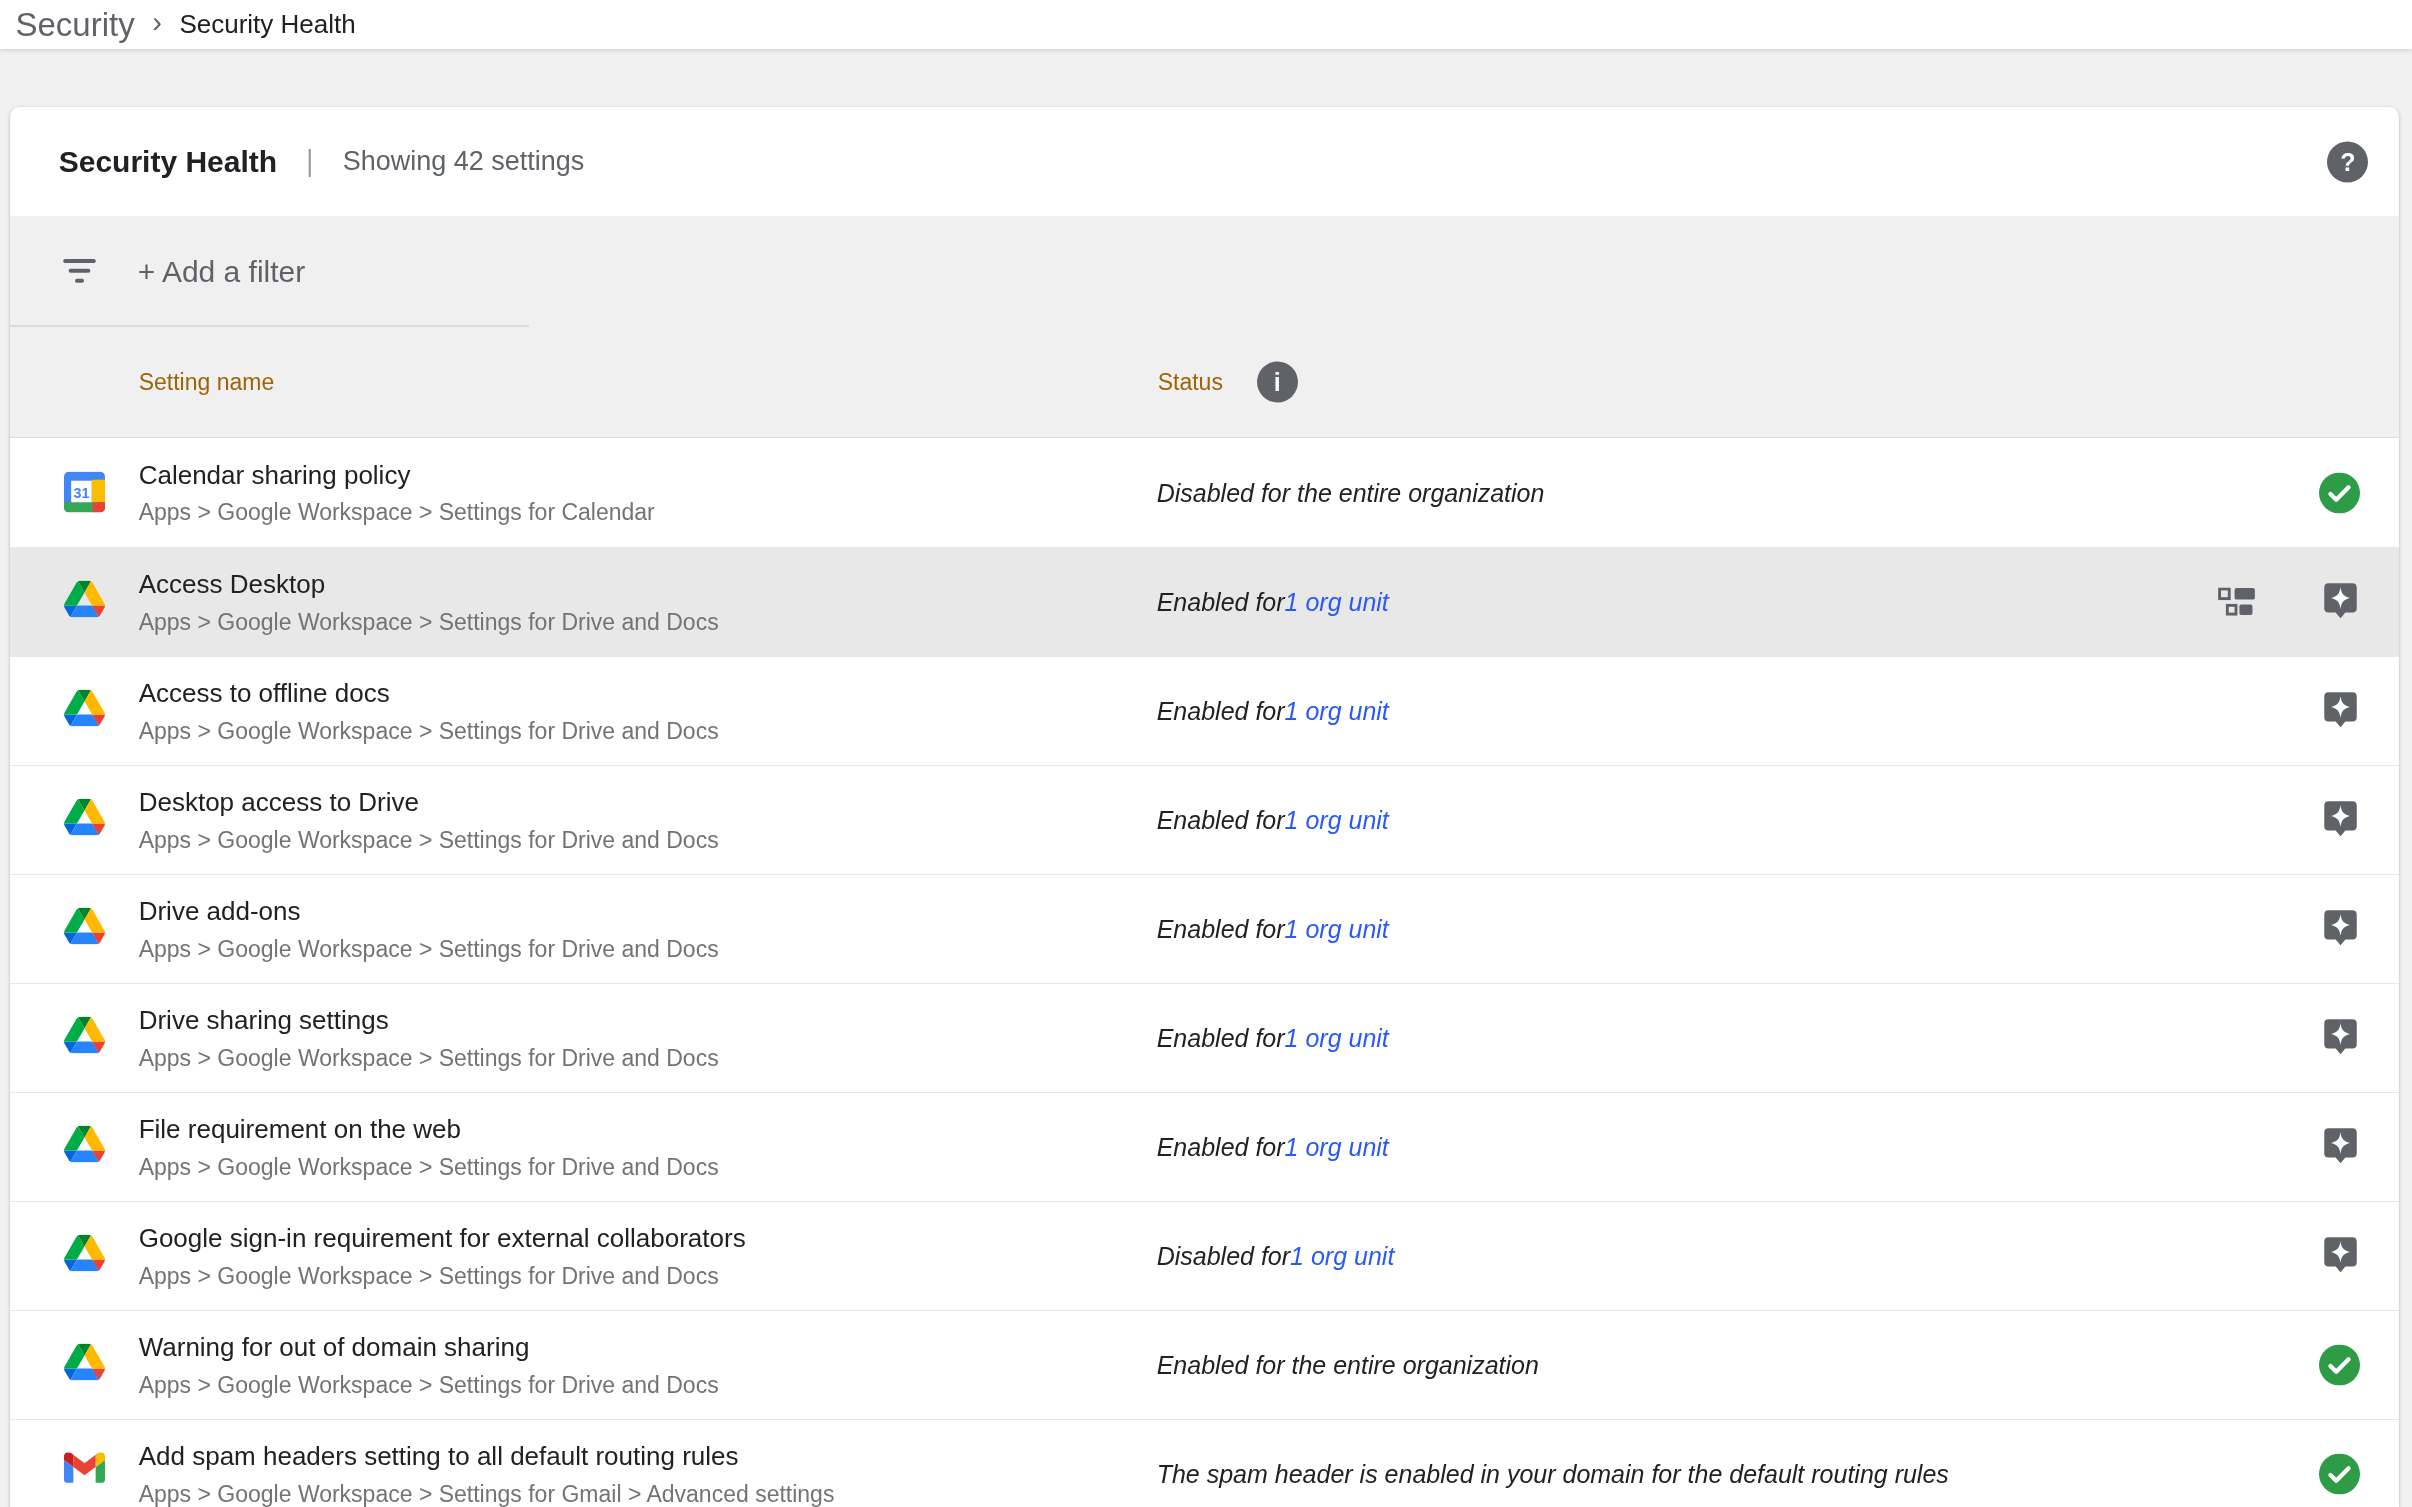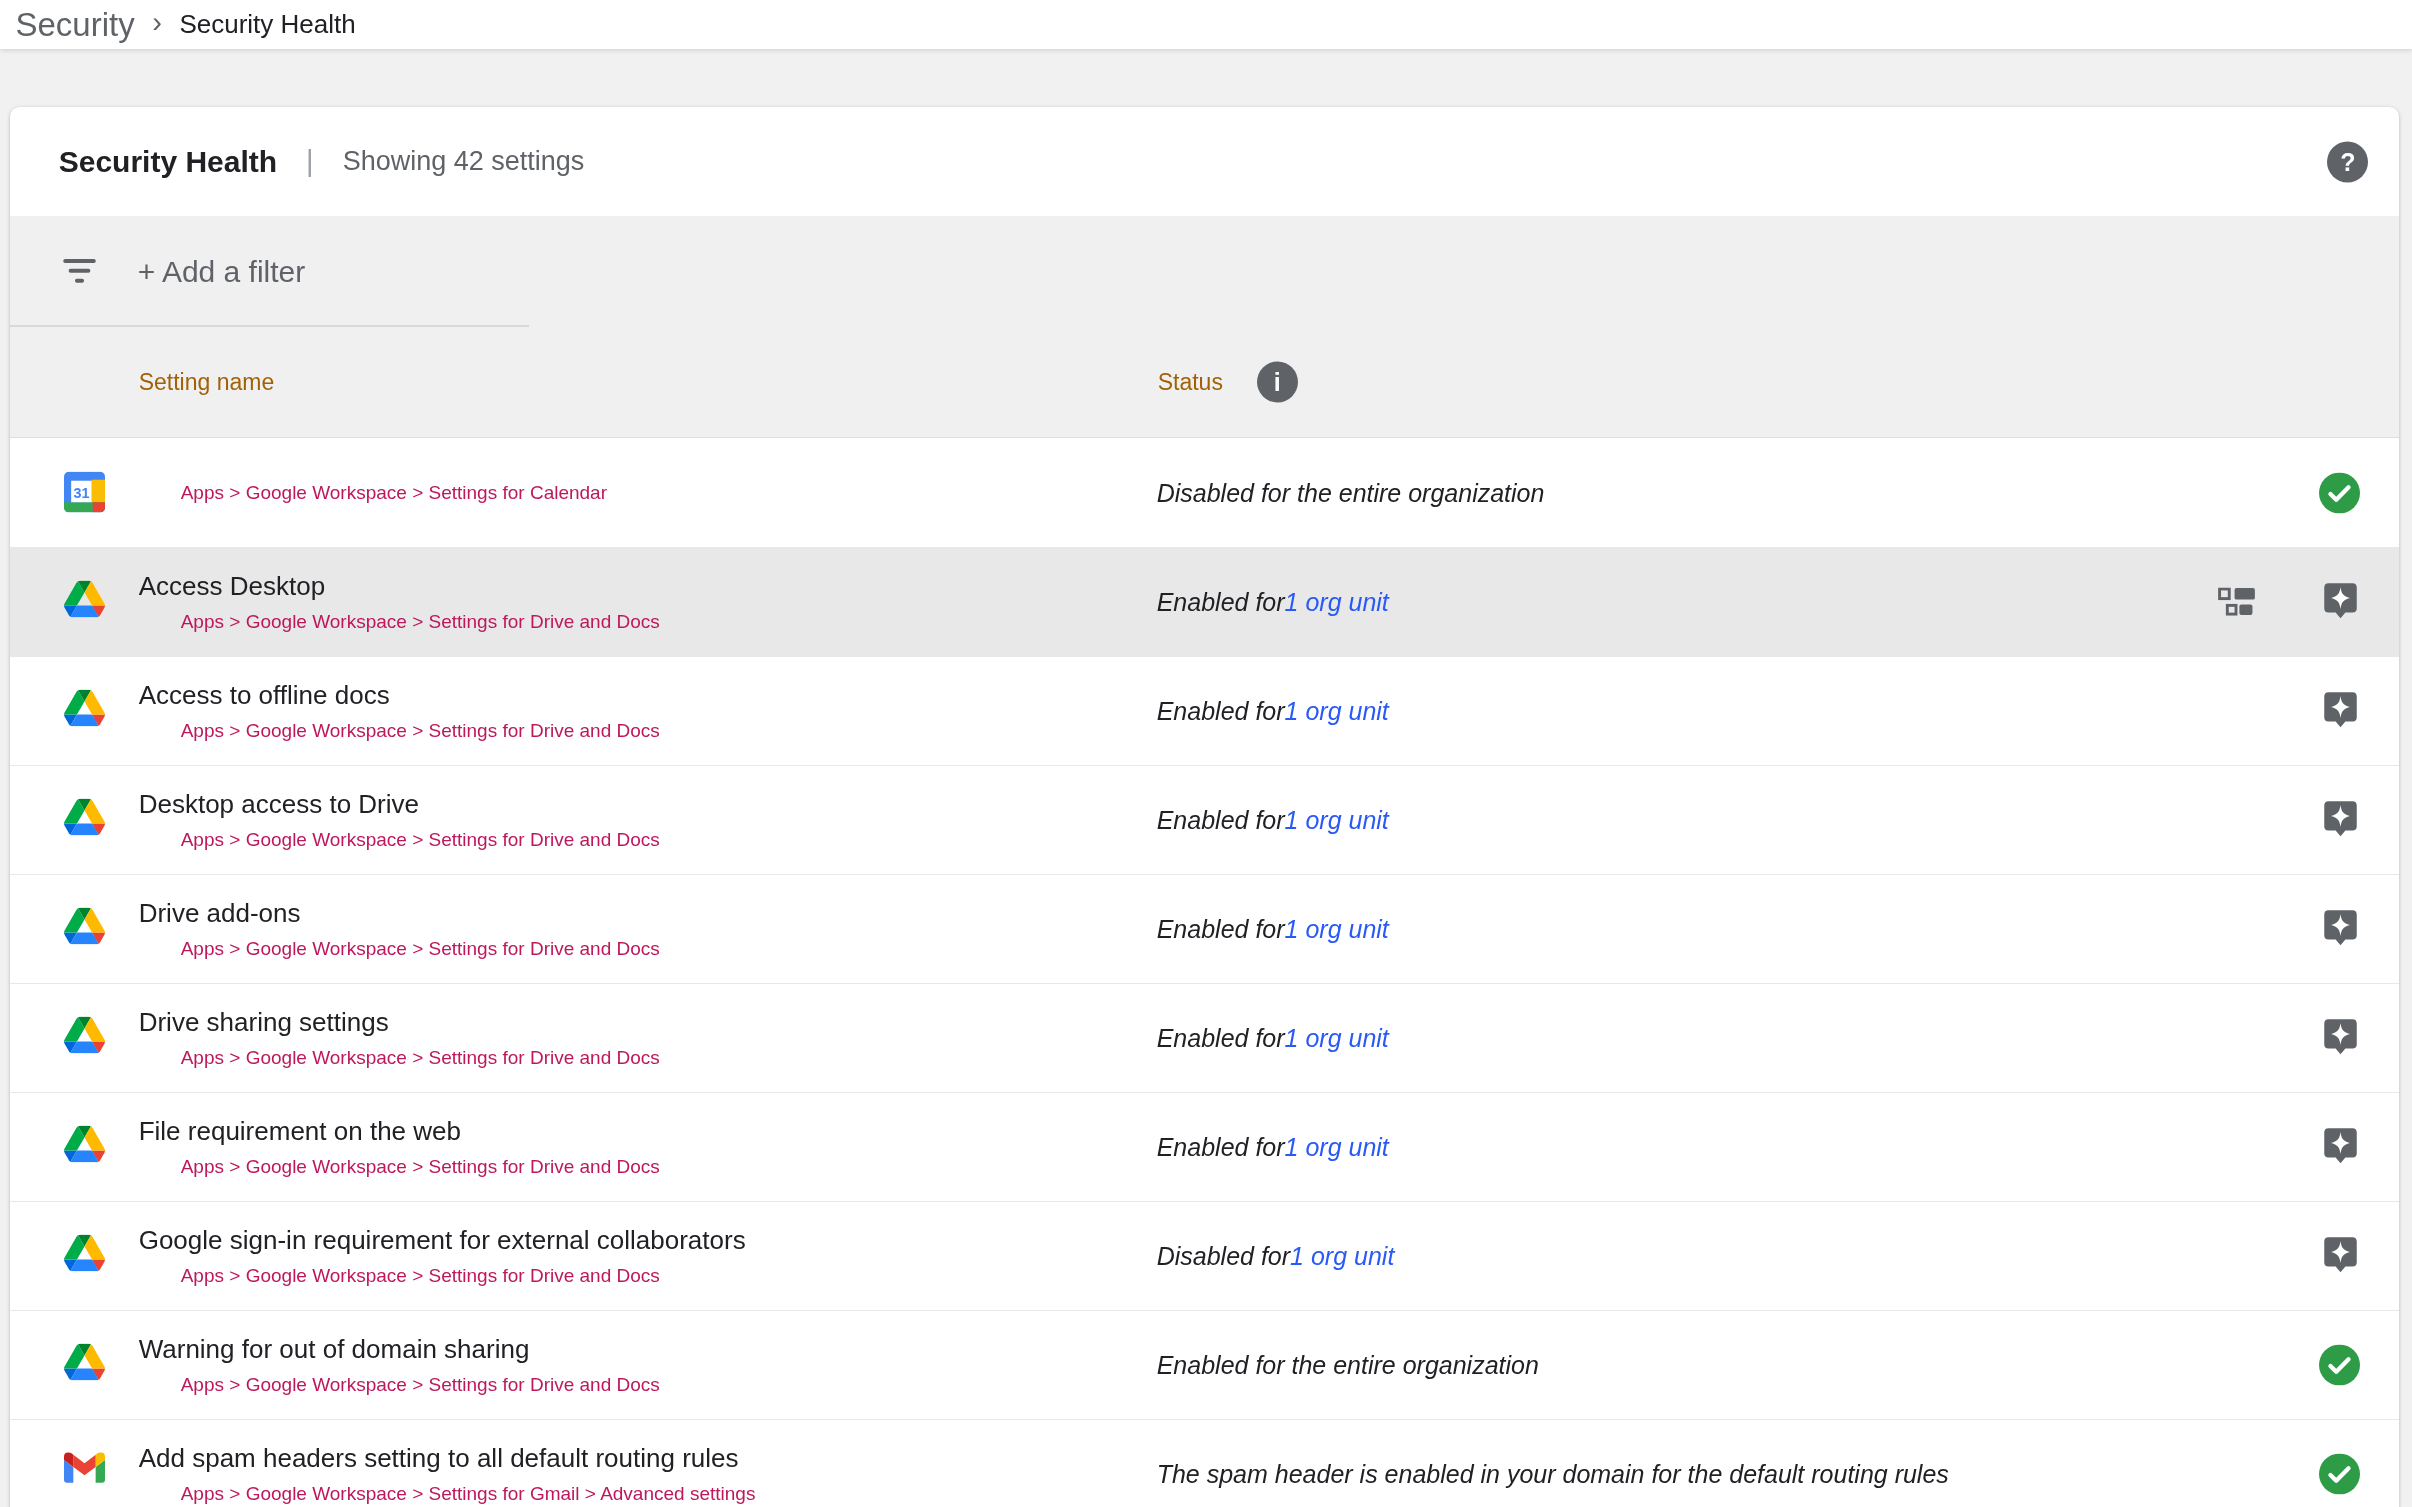--- a/index.html
+++ b/index.html
@@ -74,21 +74,21 @@
   .rows{background:#fff;}
   .row{height:109px;position:relative;box-sizing:border-box;cursor:pointer;}
   .row + .row{border-top:1.9px solid #e8e8e8;}
   .row.selected{background:var(--row-sel);}
   .row-icon{
     position:absolute;left:53px;top:50%;transform:translateY(-50%);
     width:43px;height:43px;display:flex;align-items:flex-start;justify-content:center;
   }
   .row-text{position:absolute;left:129px;top:50%;transform:translateY(-50%);}
   .row-name{font-size:26px;color:#202124;margin-bottom:8.7px;white-space:nowrap;}
-  .row-path{font-size:19px;color:#be185d;white-space:nowrap;margin-left:42px;}
+  .row-path{font-size:23px;color:#737373;white-space:nowrap;}
   .row-status{
     position:absolute;left:1147px;top:50%;transform:translateY(-50%);
     font-size:25px;color:#202124;white-space:nowrap;font-style:italic;
   }
   .status-link{color:var(--link-blue);text-decoration:none;margin-left:0;cursor:pointer;}
   .right-slot{position:absolute;right:39px;top:50%;transform:translateY(-50%);line-height:0;}
   .rule-slot{position:absolute;right:144px;top:50%;transform:translateY(-50%);line-height:0;color:var(--icon-gray);cursor:pointer;}
   .ok-icon{color:var(--success-green);}
   .badge-icon{color:var(--icon-gray);cursor:pointer;}
 </style>
@@ -136,20 +136,21 @@
       <rect width="40" height="40" fill="#4285f4"></rect>
       <rect x="27" y="8" width="13" height="24" fill="#fbbc04"></rect>
       <rect x="0" y="30" width="40" height="10" fill="#34a853"></rect>
       <rect x="28" y="30" width="12" height="10" fill="#ea4335"></rect>
       <rect x="7" y="9" width="20" height="21" fill="#ffffff"></rect>
       <text x="17" y="25.5" font-size="14" font-weight="bold" fill="#4285f4" text-anchor="middle" font-family="Liberation Sans, sans-serif">31</text>
     </g>
   </svg>
 </span>
     <div class="row-text">
+      <div class="row-name">Calendar sharing policy</div>
       <div class="row-path">Apps &gt; Google Workspace &gt; Settings for Calendar</div>
     </div>
     <div class="row-status">
       <span class="status-text">Disabled for the entire organization</span>
     </div>
 
     <span class="right-slot">
   <svg class="ok-icon" viewBox="0 0 24 24" width="41" height="41">
     <circle cx="12" cy="12" r="12" fill="currentColor"></circle>
     <path d="M6.7 12.6l3.4 3.4 7.2-7.4" stroke="#fff" stroke-width="2.5" fill="none" stroke-linecap="round" stroke-linejoin="round"></path>

